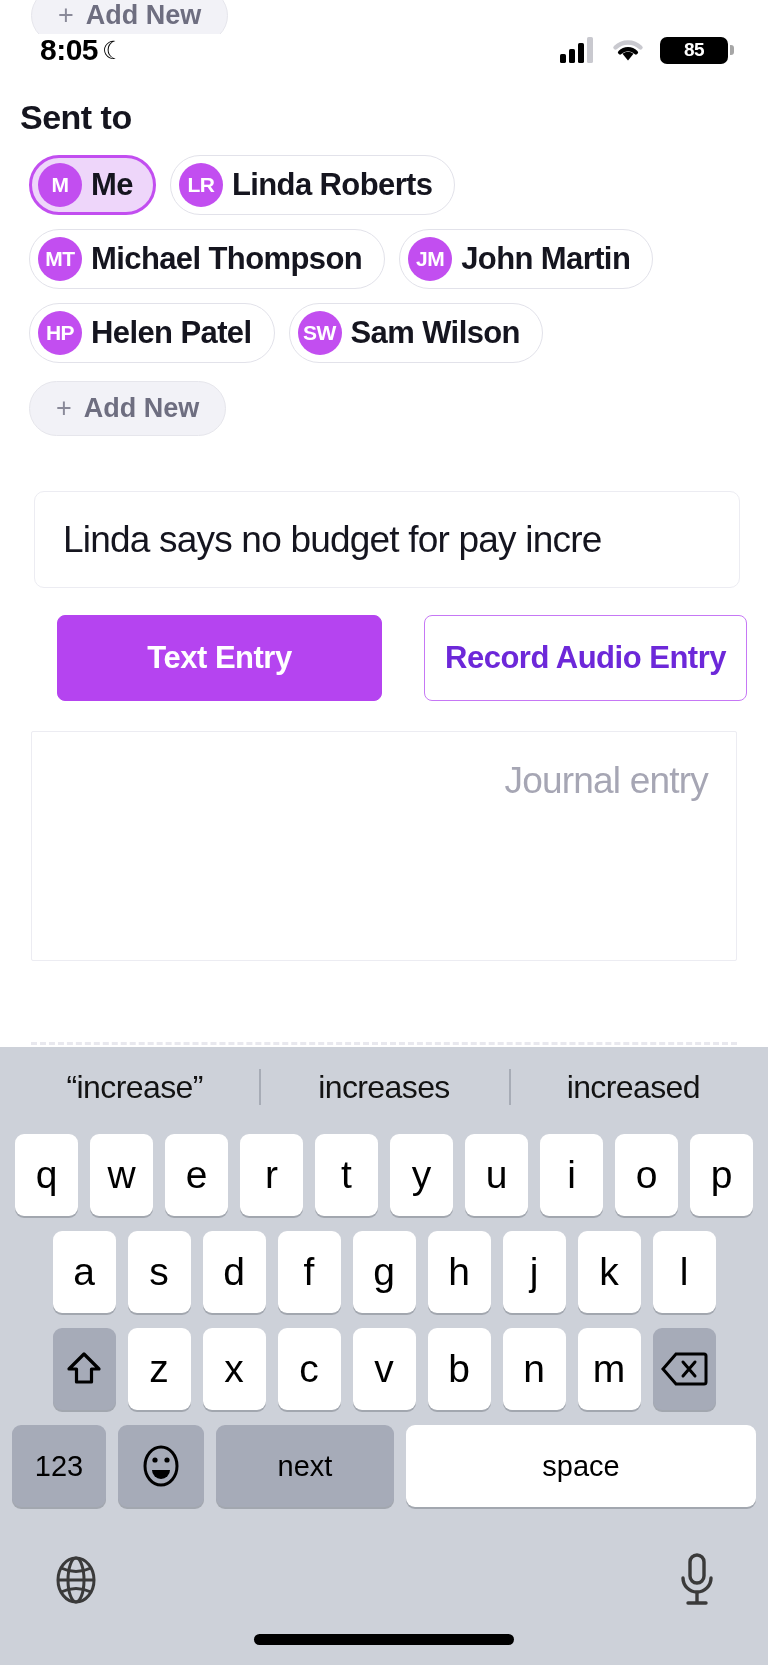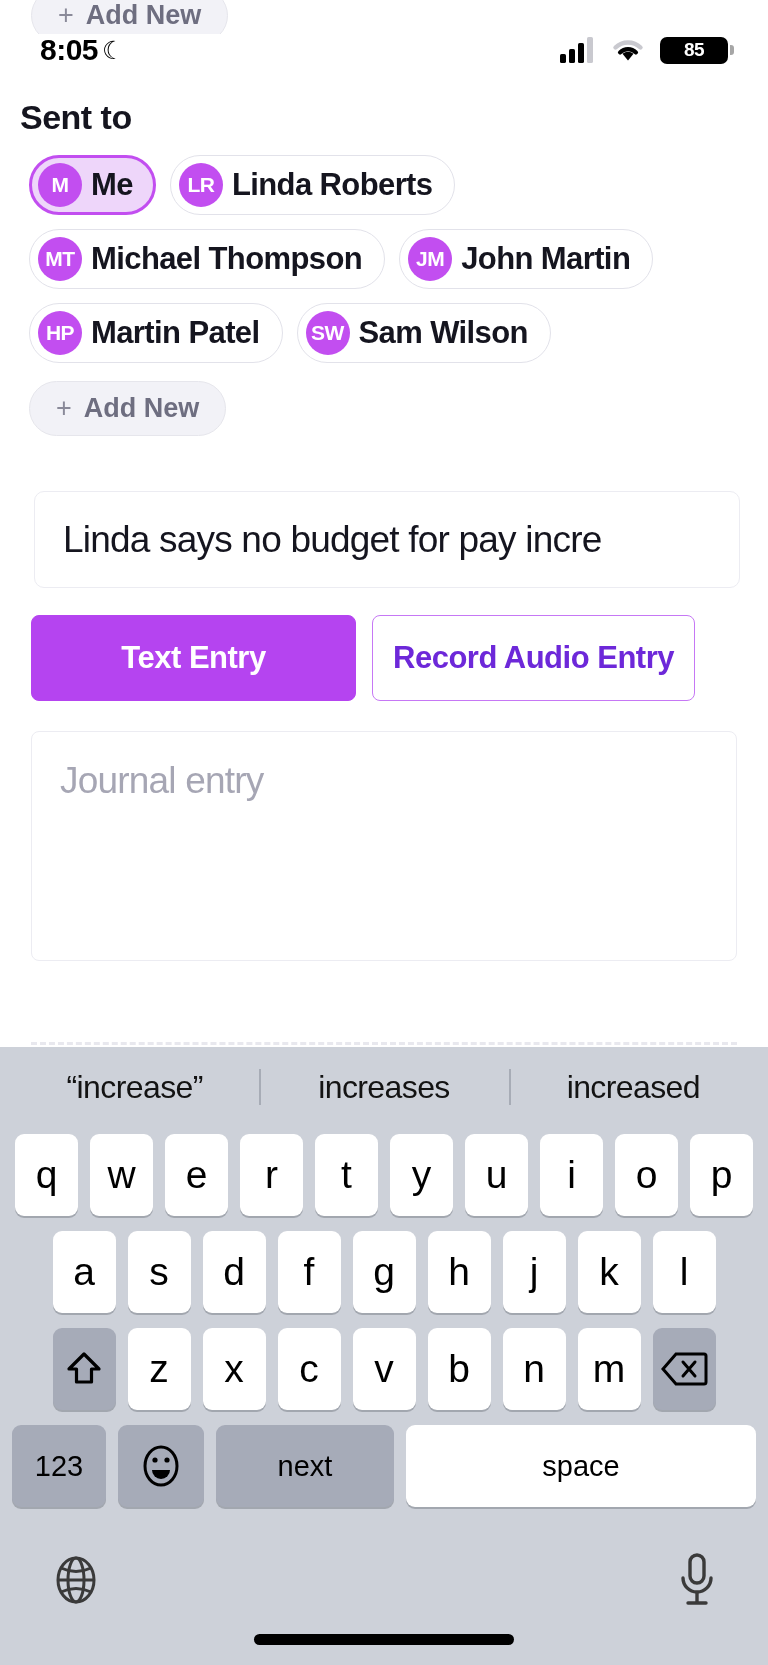--- a/index.html
+++ b/index.html
@@ -89,30 +89,31 @@
   .title-field .txt {
     font-size: 37px; color: #15151f; font-weight: 500;
     white-space: nowrap; letter-spacing: -0.8px;
   }
 
   
   .mode-row { margin: 27px 0 0 31px; display: flex; gap: 16px; }
   .btn {
     height: 86px; border-radius: 8px;
     display: flex; align-items: center; justify-content: center;
-    font-size: 31px; font-weight: bold; letter-spacing: -0.5px;
+    font-size: 31px; font-weight: bold; letter-spacing: -0.5px; margin-left: 26px;
   }
   .btn-primary { width: 325px; background: #b544f0; color: #ffffff; border: 1px solid #b544f0; }
   .btn-outline { width: 323px; background: #ffffff; color: #6d28d9; border: 1px solid #c678f5; }
 
   
   .journal {
     margin: 30px 0 0 31px; width: 706px; height: 230px;
-    border: 1px solid #ececf2; border-radius: 8px; background: #fff;
+    border: 1px solid #ececf2; border-radius: 2px; background: #fff;
     padding: 28px 28px;
+    text-align: right;
   }
   .journal .ph { font-size: 37px; color: #a6a6b4; font-weight: 500; letter-spacing: -0.8px; }
 
   
   .kb-divider {
     position: absolute; top: 1042px; left: 31px; width: 706px; height: 2px;
     border-top: 3px dashed #e8e8ee;
   }
   .keyboard {
     position: absolute; left: 0; top: 1047px; width: 768px; height: 618px;
@@ -227,21 +228,21 @@
         </div>
         <div class="chip">
           <span class="avatar">JM</span>
           <span class="cname">John Martin</span>
         </div>
       </div>
 
       <div class="chip-row">
         <div class="chip">
           <span class="avatar">HP</span>
-          <span class="cname">Martin Patel</span>
+          <span class="cname">Helen Patel</span>
         </div>
         <div class="chip">
           <span class="avatar">SW</span>
           <span class="cname">Sam Wilson</span>
         </div>
       </div>
 
       <div class="chip-row">
         <div class="pill-addnew">
           <span class="plus">+</span>

